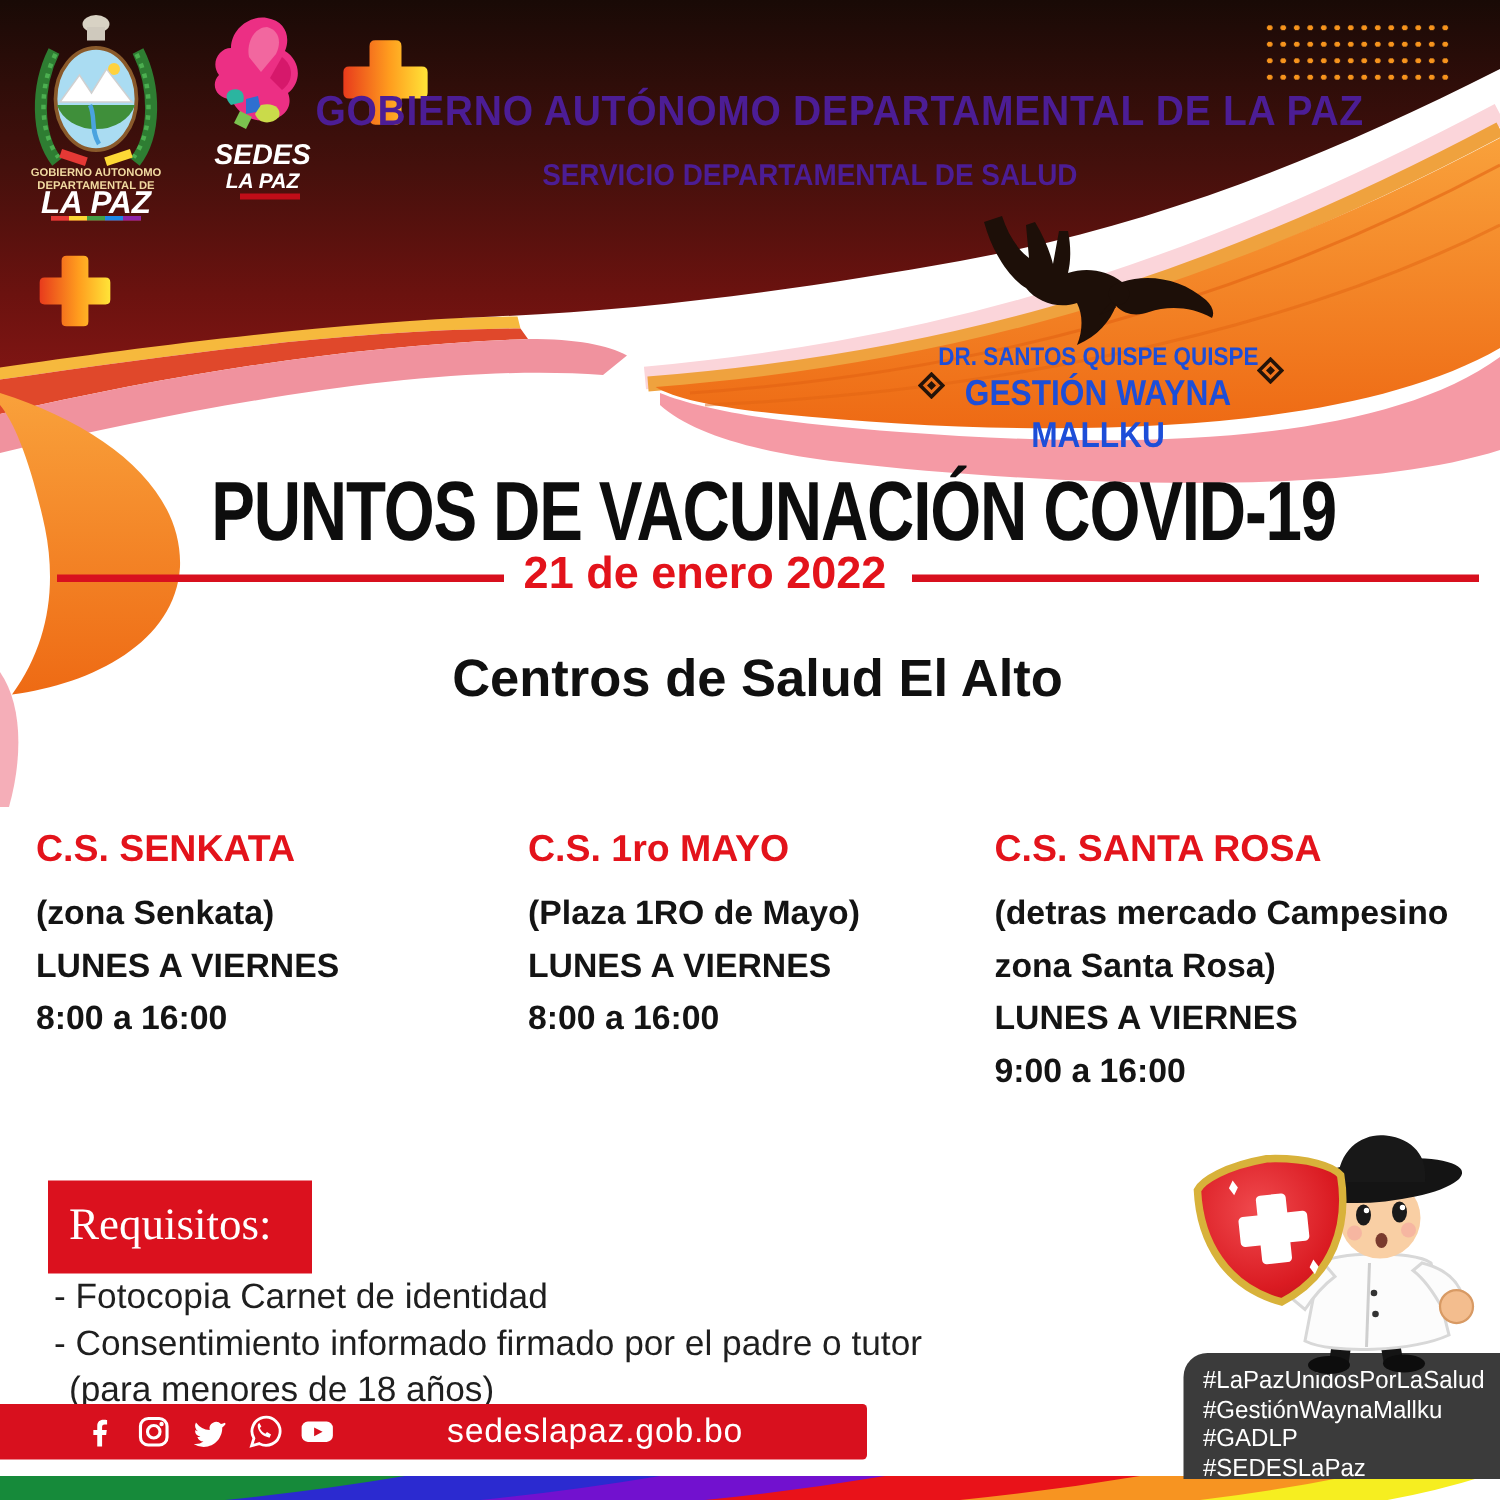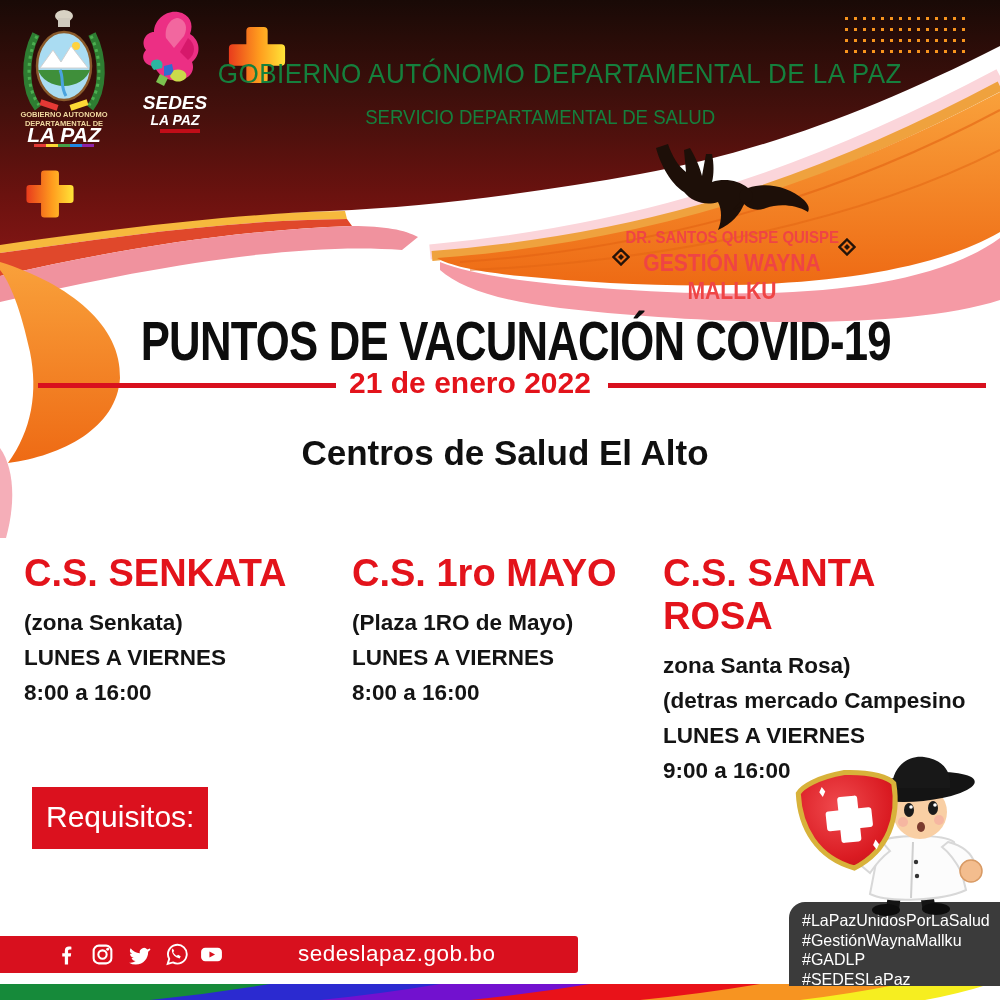--- a/index.html
+++ b/index.html
@@ -1,40 +1,40 @@
 <!DOCTYPE html>
 <html><head>
 <meta charset="utf-8">
 <style>
   html,body{margin:0;padding:0;background:#e8e8e8;}
   .poster{
     position:relative;width:1000px;height:1000px;background:#ffffff;
     overflow:hidden;font-family:"Liberation Sans",sans-serif;
   }
   .abs{position:absolute;}
-  .hdr-line{color:#15803d;font-weight:normal;text-align:center;width:100%;}
+  .hdr-line{color:#4c1d95;font-weight:bold;text-align:center;width:100%;}
   .hdr-line span{display:inline-block;transform:scaleX(.93);transform-origin:center;}
   .hdr1{top:58px;left:120px;width:880px;font-size:28px;letter-spacing:.5px;}
   .hdr2{top:106px;left:100px;width:880px;font-size:20px;}
   .dots{left:842px;top:13px;width:124px;height:42px;
     background-image:radial-gradient(circle,#f7941d 1.7px,rgba(0,0,0,0) 1.9px);
     background-size:9px 11px;}
-  .authority{left:596px;top:228px;width:272px;text-align:center;color:#ef4444;font-weight:bold;}
+  .authority{left:596px;top:228px;width:272px;text-align:center;color:#1d4ed8;font-weight:bold;}
   .authority .a1{font-size:17px;display:inline-block;transform:scaleX(.88);}
   .authority .a2{font-size:24px;display:inline-block;transform:scaleX(.88);margin-top:1px;}
   .title{left:16px;top:308px;width:1000px;text-align:center;color:#0d0d0d;font-weight:bold;font-size:56px;}
   .title span{display:inline-block;transform:scaleX(.78);transform-origin:center;letter-spacing:-1px;}
   .date-text{left:0;top:366px;width:940px;text-align:center;color:#e3131b;font-weight:bold;font-size:30px;}
   .date-line{top:383px;height:5px;background:#d8101e;}
   .subtitle{left:0;top:433px;width:1010px;text-align:center;color:#101010;font-weight:bold;font-size:35px;}
   .center-col{top:552px;}
-  .center-name{font-size:38px;font-weight:bold;color:#e3131b;margin:0 0 10px 0;}
+  .center-name{font-size:25px;font-weight:bold;color:#e3131b;margin:0 0 10px 0;}
   .center-line{font-size:22.5px;font-weight:bold;color:#141414;line-height:35px;}
   .req-box{left:32px;top:787px;width:176px;height:62px;background:#db111e;}
-  .req-box div{color:#ffffff;font-size:30px;line-height:60px;padding-left:14px;}
+  .req-box div{color:#ffffff;font-size:30px;line-height:60px;padding-left:14px;font-family:Liberation Serif, serif;}
   .req-items{left:36px;top:849px;color:#1f1f1f;font-size:23.5px;line-height:31px;}
   .req-items .indent{padding-left:10px;}
   .footer-bar{left:0;top:936px;width:578px;height:37px;background:#d8101e;border-radius:0 3px 3px 0;}
   .social{top:942px;width:25px;height:25px;}
   .website{left:298px;top:941px;width:200px;color:#ffffff;font-size:22.5px;letter-spacing:.5px;}
   .hash-box{left:789px;top:902px;width:211px;height:84px;background:#3b3b3b;border-radius:16px 0 0 0;z-index:4;padding:9px 13px 0 13px;box-sizing:border-box;}
   .hash-line{color:#ffffff;font-size:16.5px;line-height:19.5px;transform:scaleX(.97);transform-origin:left;white-space:nowrap;}
   svg{display:block;}
 </style>
 </head>
@@ -166,28 +166,33 @@
   </div>
   <div class="abs center-col" style="left:352px;width:295px;">
     <div class="center-name">C.S. 1ro MAYO</div>
     <div class="center-line">(Plaza 1RO de Mayo)</div>
     <div class="center-line"></div>
     <div class="center-line">LUNES A VIERNES</div>
     <div class="center-line">8:00 a 16:00</div>
   </div>
   <div class="abs center-col" style="left:663px;width:330px;">
     <div class="center-name">C.S. SANTA ROSA</div>
+    <div class="center-line">(detras mercado Campesino</div>
     <div class="center-line">zona Santa Rosa)</div>
-    <div class="center-line">(detras mercado Campesino</div>
     <div class="center-line">LUNES A VIERNES</div>
     <div class="center-line">9:00 a 16:00</div>
   </div>
 
   <div class="abs req-box">
     <div>Requisitos:</div>
+  </div>
+  <div class="abs req-items">
+    <div>- Fotocopia Carnet de identidad</div>
+    <div>- Consentimiento informado firmado por el padre o tutor</div>
+    <div class="indent">(para menores de 18 años)</div>
   </div>
 
   <svg class="abs" style="left:792px;top:750px;z-index:5;" width="205" height="168" viewBox="0 0 205 168">
     <defs>
         <radialGradient id="shieldRed" cx="0.4" cy="0.35" r="0.9">
       <stop offset="0" stop-color="#f04a4e"></stop>
           <stop offset="0.6" stop-color="#da1b22"></stop>
           <stop offset="1" stop-color="#b00d12"></stop>
     </radialGradient>
       </defs>

